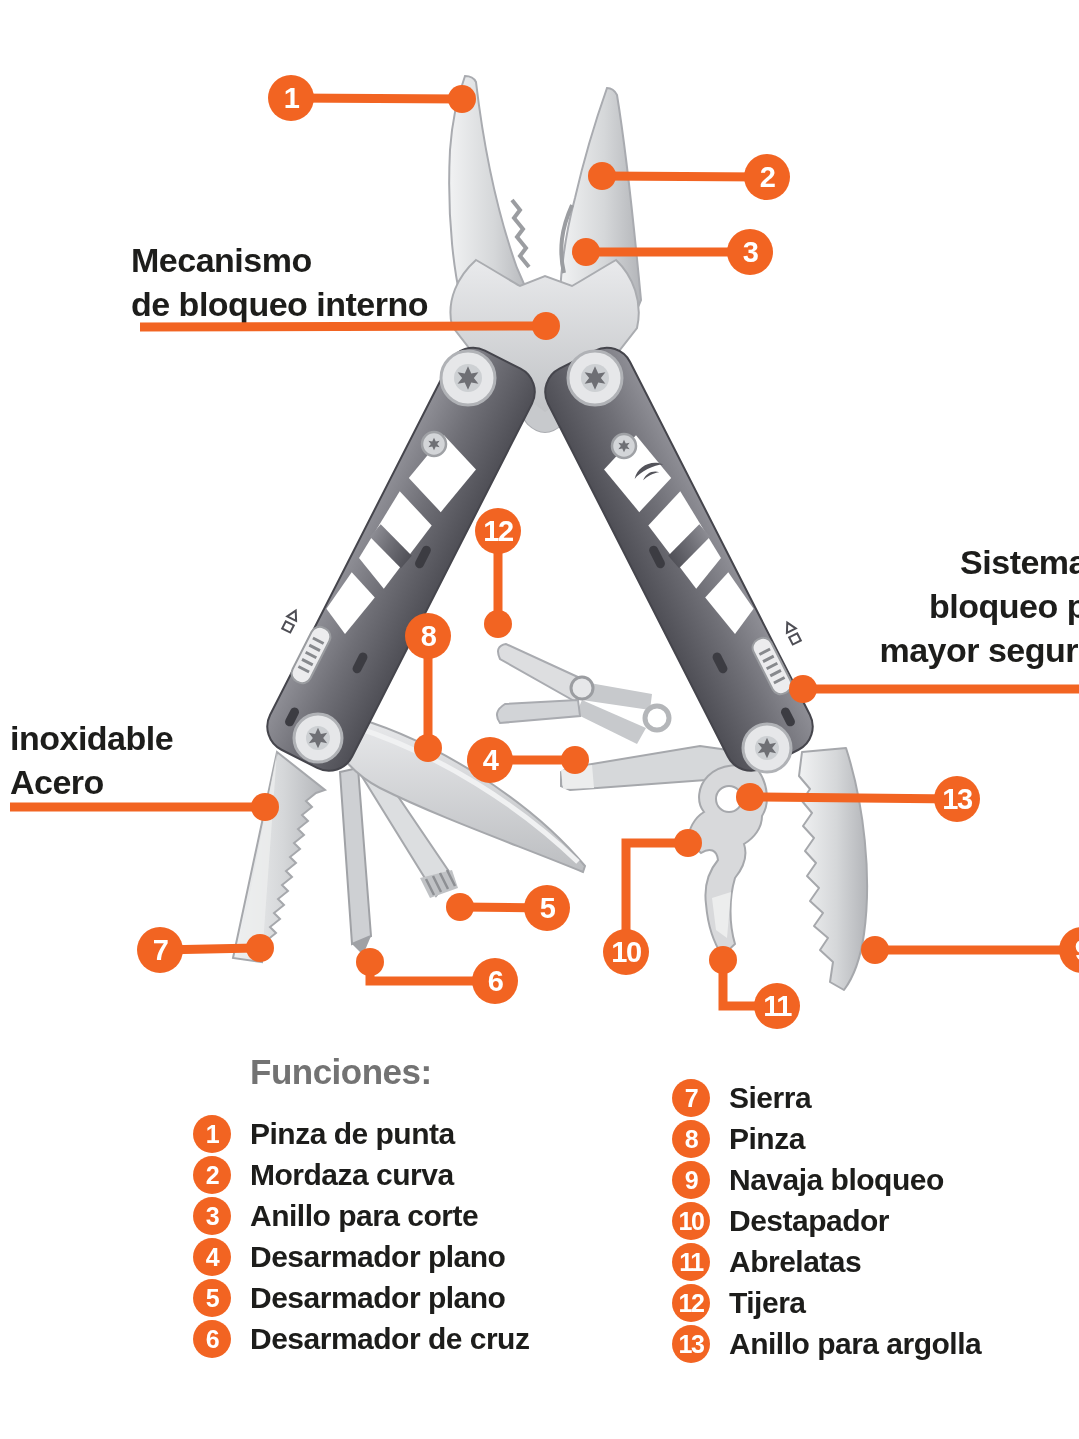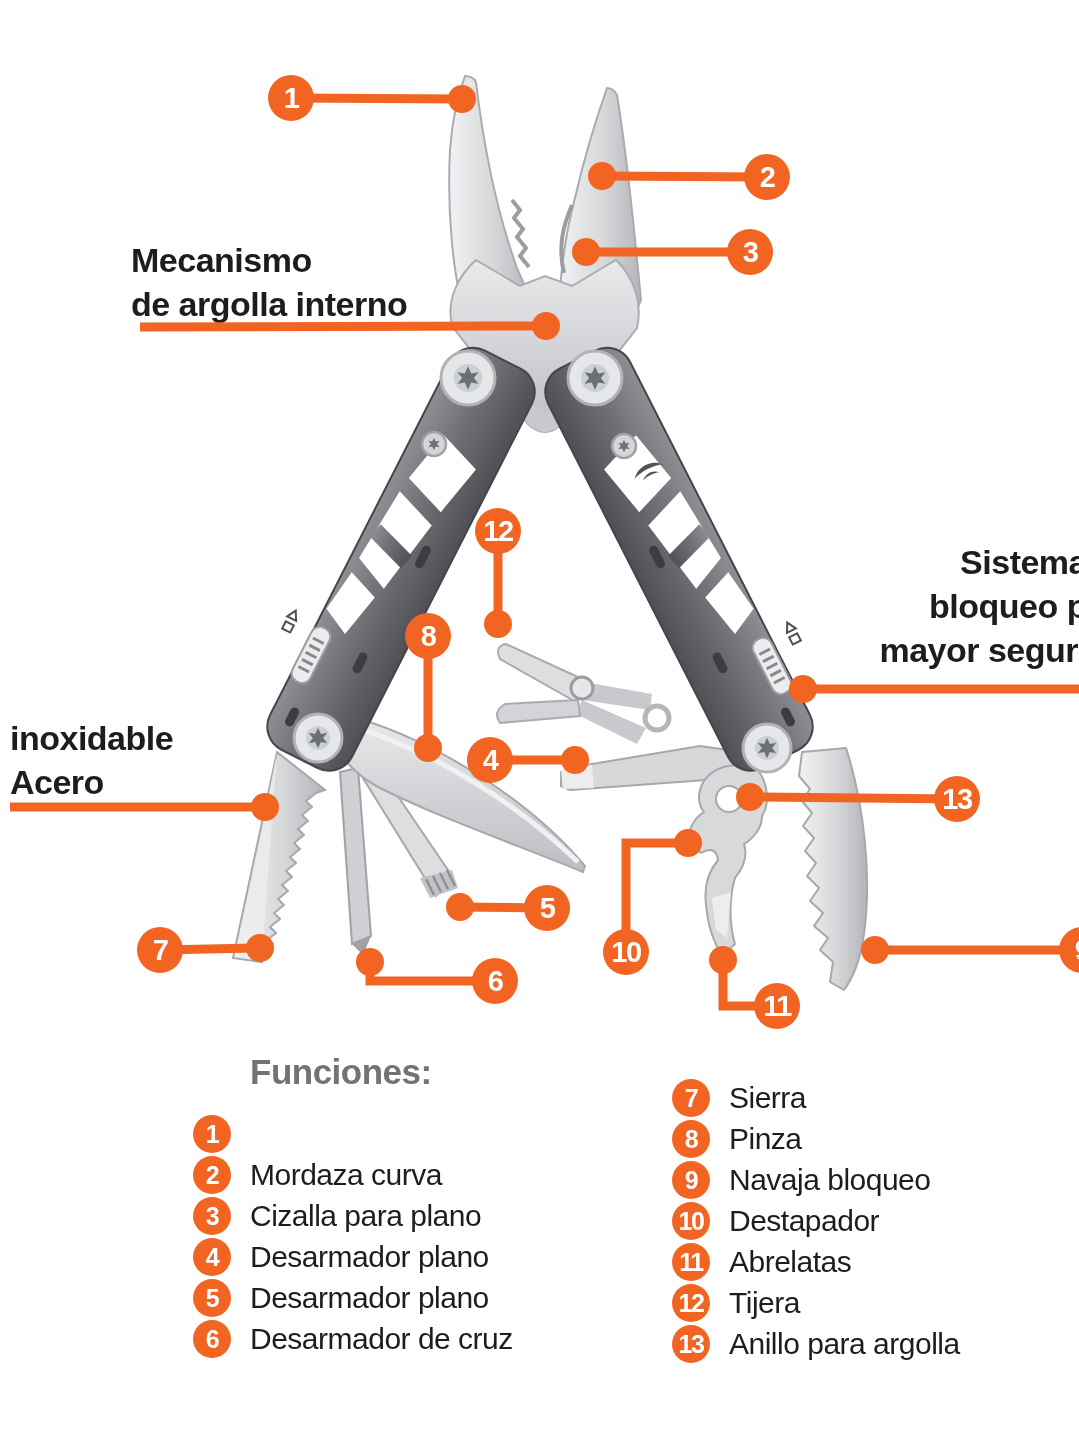--- a/index.html
+++ b/index.html
@@ -23,21 +23,21 @@
   
   .fn-title{position:absolute;left:250px;top:1052px;font-size:35px;font-weight:700;color:#737373;letter-spacing:-0.5px;}
   .fn-col{position:absolute;display:flex;flex-direction:column;gap:3px;}
   .fn-col.c1{left:193px;top:1115px;}
   .fn-col.c2{left:672px;top:1079px;}
   .fn-row{display:flex;align-items:center;height:38px;}
   .fn-badge{
     width:38px;height:38px;border-radius:50%;background:#F26422;color:#fff;flex:0 0 38px;
     font-size:25px;font-weight:700;letter-spacing:-1.5px;display:flex;align-items:center;justify-content:center;
   }
-  .fn-label{margin-left:19px;font-size:30px;font-weight:400;color:#1d1d1b;letter-spacing:-0.5px;white-space:nowrap;}
+  .fn-label{margin-left:19px;font-size:30px;font-weight:700;color:#1d1d1b;letter-spacing:-0.5px;white-space:nowrap;}
 </style>
 </head>
 <body>
 
 <svg class="layer" style="z-index:1" viewBox="0 0 1079 1439">
   <defs>
     <linearGradient id="gSteelV" x1="0" y1="0" x2="1" y2="0">
       <stop offset="0" stop-color="#f1f2f3"></stop>
         <stop offset="0.55" stop-color="#d5d7d9"></stop>
         <stop offset="1" stop-color="#b3b5b9"></stop>
@@ -222,45 +222,46 @@
 <div class="cb" style="left:137px;top:927px">7</div>
 <div class="cb" style="left:405px;top:613px">8</div>
 <div class="cb" style="left:1059px;top:927px">9</div>
 <div class="cb" style="left:603px;top:929px">10</div>
 <div class="cb" style="left:754px;top:983px">11</div>
 <div class="cb" style="left:475px;top:508px">12</div>
 <div class="cb" style="left:934px;top:776px">13</div>
 
 <div class="ann" style="left:131px;top:238px">
   <div>Mecanismo</div>
-  <div>de argolla interno</div>
+  <div>de bloqueo interno</div>
 </div>
 <div class="ann" style="left:10px;top:716px">
   <div>inoxidable</div>
   <div>Acero</div>
 </div>
 <div class="ann right" style="right:-8px;top:540px">
   <div>Sistema</div>
   <div>bloqueo p</div>
   <div>mayor seguri</div>
 </div>
 
 <div class="fn-title">Funciones:</div>
 
 <div class="fn-col c1">
   <div class="fn-row">
     <span class="fn-badge">1</span>
+    <span class="fn-label">Pinza de punta</span>
   </div>
   <div class="fn-row">
     <span class="fn-badge">2</span>
     <span class="fn-label">Mordaza curva</span>
   </div>
   <div class="fn-row">
     <span class="fn-badge">3</span>
-    <span class="fn-label">Cizalla para plano</span>
+    <span class="fn-label">Anillo para corte</span>
   </div>
   <div class="fn-row">
     <span class="fn-badge">4</span>
     <span class="fn-label">Desarmador plano</span>
   </div>
   <div class="fn-row">
     <span class="fn-badge">5</span>
     <span class="fn-label">Desarmador plano</span>
   </div>
   <div class="fn-row">

